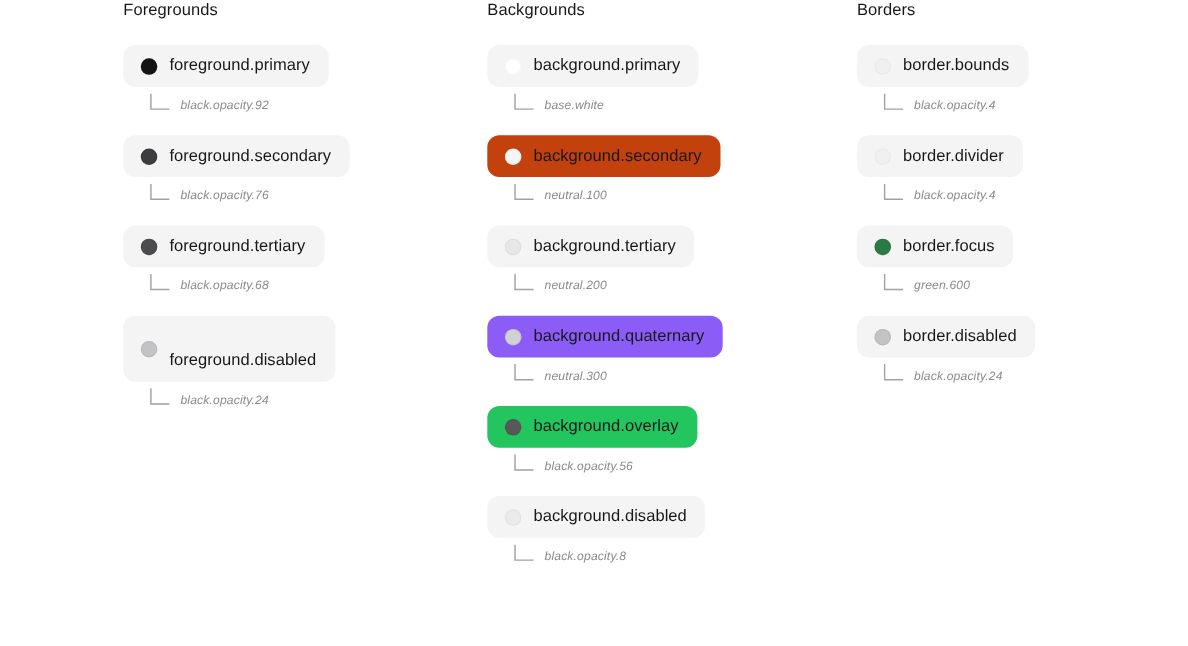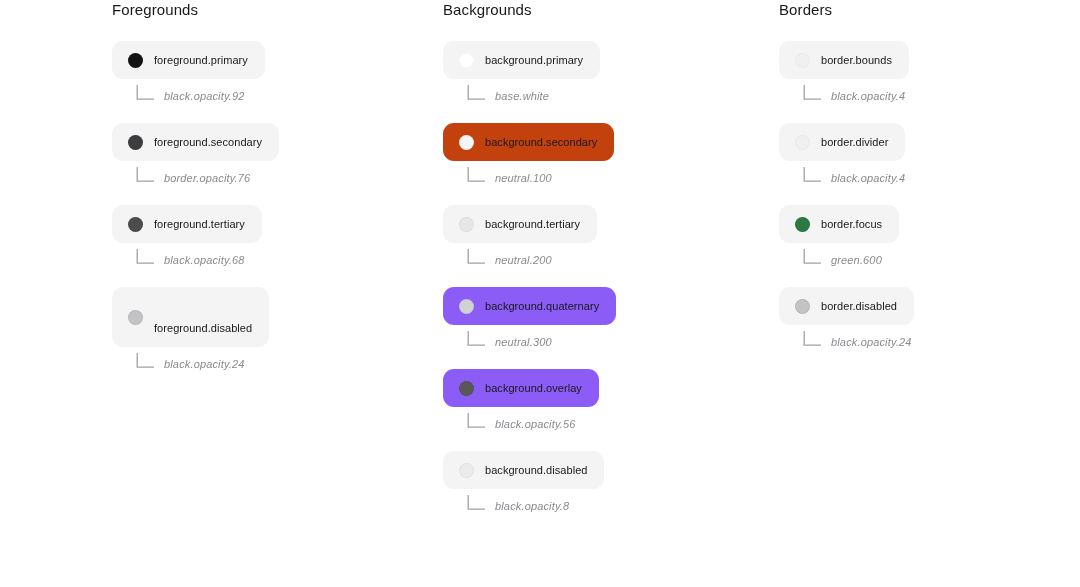--- a/index.html
+++ b/index.html
@@ -63,21 +63,21 @@
 
   .swatch {
     width: 15px;
     height: 15px;
     border-radius: 50%;
     flex: 0 0 auto;
     display: block;
   }
 
   .token-name {
-    font-size: 11px;
+    font-size: 15px;
     line-height: 20px;
     font-weight: 400;
     color: #18181b;
     letter-spacing: 0.05px;
     white-space: nowrap;
   }
 
   .alias-row {
     display: flex;
     align-items: flex-end;
@@ -119,21 +119,21 @@
             </svg>
             <span class="alias-text" style="color: rgb(138, 138, 144);">black.opacity.92</span>
           </div></div>
         <div class="token-group"><div class="token-pill" style="background: rgb(244, 244, 245);">
             <span class="swatch" style="background: rgb(61, 61, 64); box-shadow: rgba(0, 0, 0, 0.06) 0px 0px 0px 1px inset;"></span>
             <span class="token-name" style="color: rgb(24, 24, 27);">foreground.secondary</span>
           </div><div class="alias-row">
             <svg class="tree-connector" viewBox="0 0 19 16">
               <path d="M1.2 0 L1.2 14.2 L18 14.2" fill="none" stroke="#a1a1a6" stroke-width="1.3"></path>
             </svg>
-            <span class="alias-text" style="color: rgb(138, 138, 144);">border.opacity.76</span>
+            <span class="alias-text" style="color: rgb(138, 138, 144);">black.opacity.76</span>
           </div></div>
         <div class="token-group"><div class="token-pill" style="background: rgb(244, 244, 245);">
             <span class="swatch" style="background: rgb(76, 76, 79); box-shadow: rgba(0, 0, 0, 0.06) 0px 0px 0px 1px inset;"></span>
             <span class="token-name" style="color: rgb(24, 24, 27);">foreground.tertiary</span>
           </div><div class="alias-row">
             <svg class="tree-connector" viewBox="0 0 19 16">
               <path d="M1.2 0 L1.2 14.2 L18 14.2" fill="none" stroke="#a1a1a6" stroke-width="1.3"></path>
             </svg>
             <span class="alias-text" style="color: rgb(138, 138, 144);">black.opacity.68</span>
           </div></div>
@@ -178,21 +178,21 @@
           </div></div>
         <div class="token-group"><div class="token-pill" style="background: #8b5cf6;">
             <span class="swatch" style="background: rgb(210, 210, 213); box-shadow: rgba(0, 0, 0, 0.05) 0px 0px 0px 1px inset;"></span>
             <span class="token-name" style="color: rgb(24, 24, 27);">background.quaternary</span>
           </div><div class="alias-row">
             <svg class="tree-connector" viewBox="0 0 19 16">
               <path d="M1.2 0 L1.2 14.2 L18 14.2" fill="none" stroke="#a1a1a6" stroke-width="1.3"></path>
             </svg>
             <span class="alias-text" style="color: rgb(138, 138, 144);">neutral.300</span>
           </div></div>
-        <div class="token-group"><div class="token-pill" style="background: #8b5cf6;">
+        <div class="token-group"><div class="token-pill" style="background: #22c55e;">
             <span class="swatch" style="background: rgb(88, 88, 90); box-shadow: rgba(0, 0, 0, 0.06) 0px 0px 0px 1px inset;"></span>
             <span class="token-name" style="color: rgb(24, 24, 27);">background.overlay</span>
           </div><div class="alias-row">
             <svg class="tree-connector" viewBox="0 0 19 16">
               <path d="M1.2 0 L1.2 14.2 L18 14.2" fill="none" stroke="#a1a1a6" stroke-width="1.3"></path>
             </svg>
             <span class="alias-text" style="color: rgb(138, 138, 144);">black.opacity.56</span>
           </div></div>
         <div class="token-group"><div class="token-pill" style="background: rgb(244, 244, 245);">
             <span class="swatch" style="background: rgb(235, 235, 236); box-shadow: rgba(0, 0, 0, 0.04) 0px 0px 0px 1px inset;"></span>

